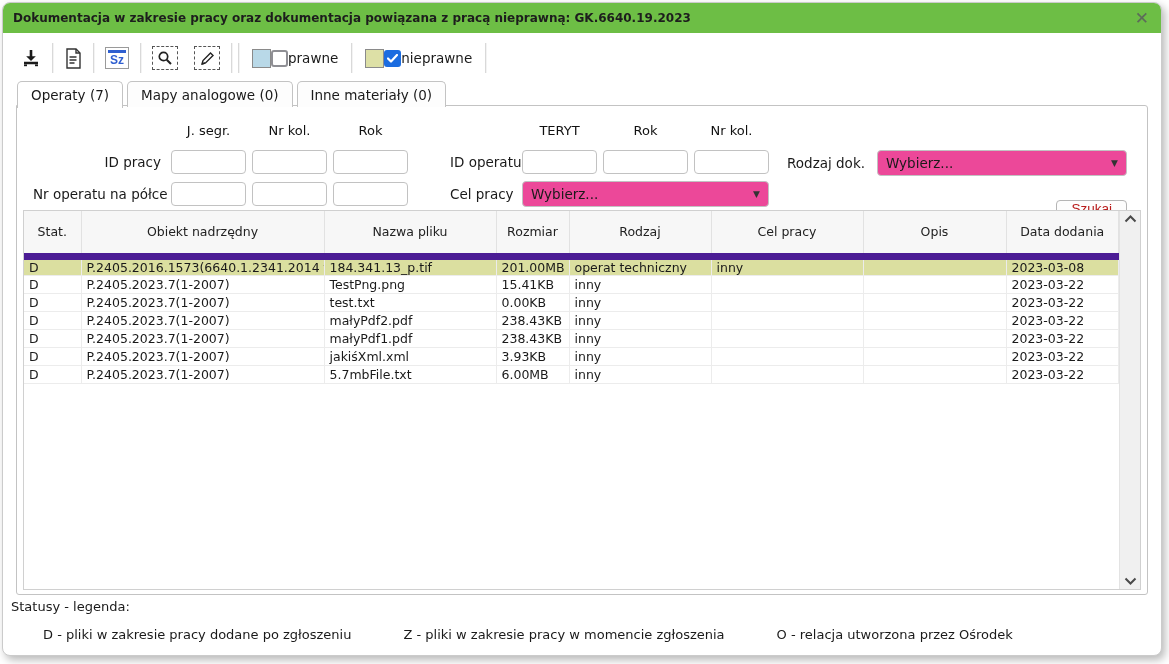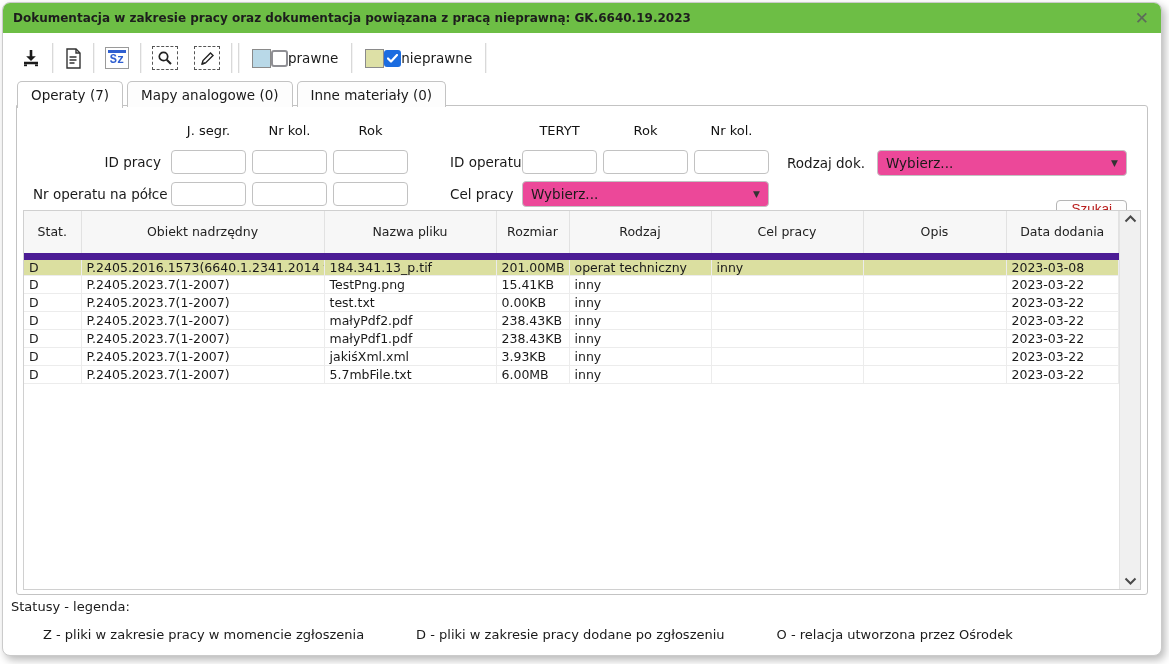--- a/index.html
+++ b/index.html
@@ -18,21 +18,21 @@
   .titlebar .close { color:#5d6b5a; font-size:17px; font-weight:bold; cursor:pointer; line-height:1; }
 
   
   .toolbar { display:flex; align-items:center; margin:8px 0 0 10px; height:34px; }
   .tbtn { display:flex; align-items:center; justify-content:center; min-width:34px; height:30px;
     background:#fff; border:none; cursor:pointer; padding:0 8px; }
   .tbtn svg { display:block; }
   .tsep { width:1px; height:30px; background:#d9d9d9; margin:0 3px; box-shadow:1px 0 0 #f3f3f3; }
   .tbtn-text { font-size:13.5px; color:#1a1a1a; padding:0 10px; }
   .sz-box { width:24px; height:22px; border:1px solid #9a9a9a; background:#fff; position:relative;
-    display:flex; align-items:flex-end; justify-content:center;font-family:Liberation Mono, monospace; }
+    display:flex; align-items:flex-end; justify-content:center; }
   .sz-box .bar { position:absolute; top:2px; left:2px; right:2px; height:3px; background:#2f5fd0; }
   .sz-box .sz-t { font-size:12px; color:#2f5fd0; line-height:15px; font-weight:bold; }
   .dash-box { width:26px; height:24px; border:1.6px dashed #555; display:flex; align-items:center; justify-content:center; }
   .leg-item { display:flex; align-items:center; gap:0; padding:0 10px; }
   .swatch { width:19px; height:19px; border:1px solid #8a8a8a; }
   .cb { width:17px; height:17px; border-radius:3px; }
   .cb.unchecked { background:#fff; border:2px solid #8f8f94; }
   .cb.checked { background:var(--check-blue,#1b6ce0); border:2px solid var(--check-blue,#1b6ce0);
     display:flex; align-items:center; justify-content:center; }
   .leg-label { font-size:13.5px; }
@@ -328,19 +328,19 @@
               <path d="M1.5 1.5 L6.5 6.5 L11.5 1.5" fill="none" stroke="#4a4a4a" stroke-width="2"></path>
             </svg>
         </span>
       </div>
     </div>
   </div>
 
   <div class="status-legend">
     <div>Statusy - legenda:</div>
     <div class="status-items">
+      <span>D - pliki w zakresie pracy dodane po zgłoszeniu</span>
       <span>Z - pliki w zakresie pracy w momencie zgłoszenia</span>
-      <span>D - pliki w zakresie pracy dodane po zgłoszeniu</span>
       <span>O - relacja utworzona przez Ośrodek</span>
     </div>
   </div>
 
 </div>
 
 </body></html>

